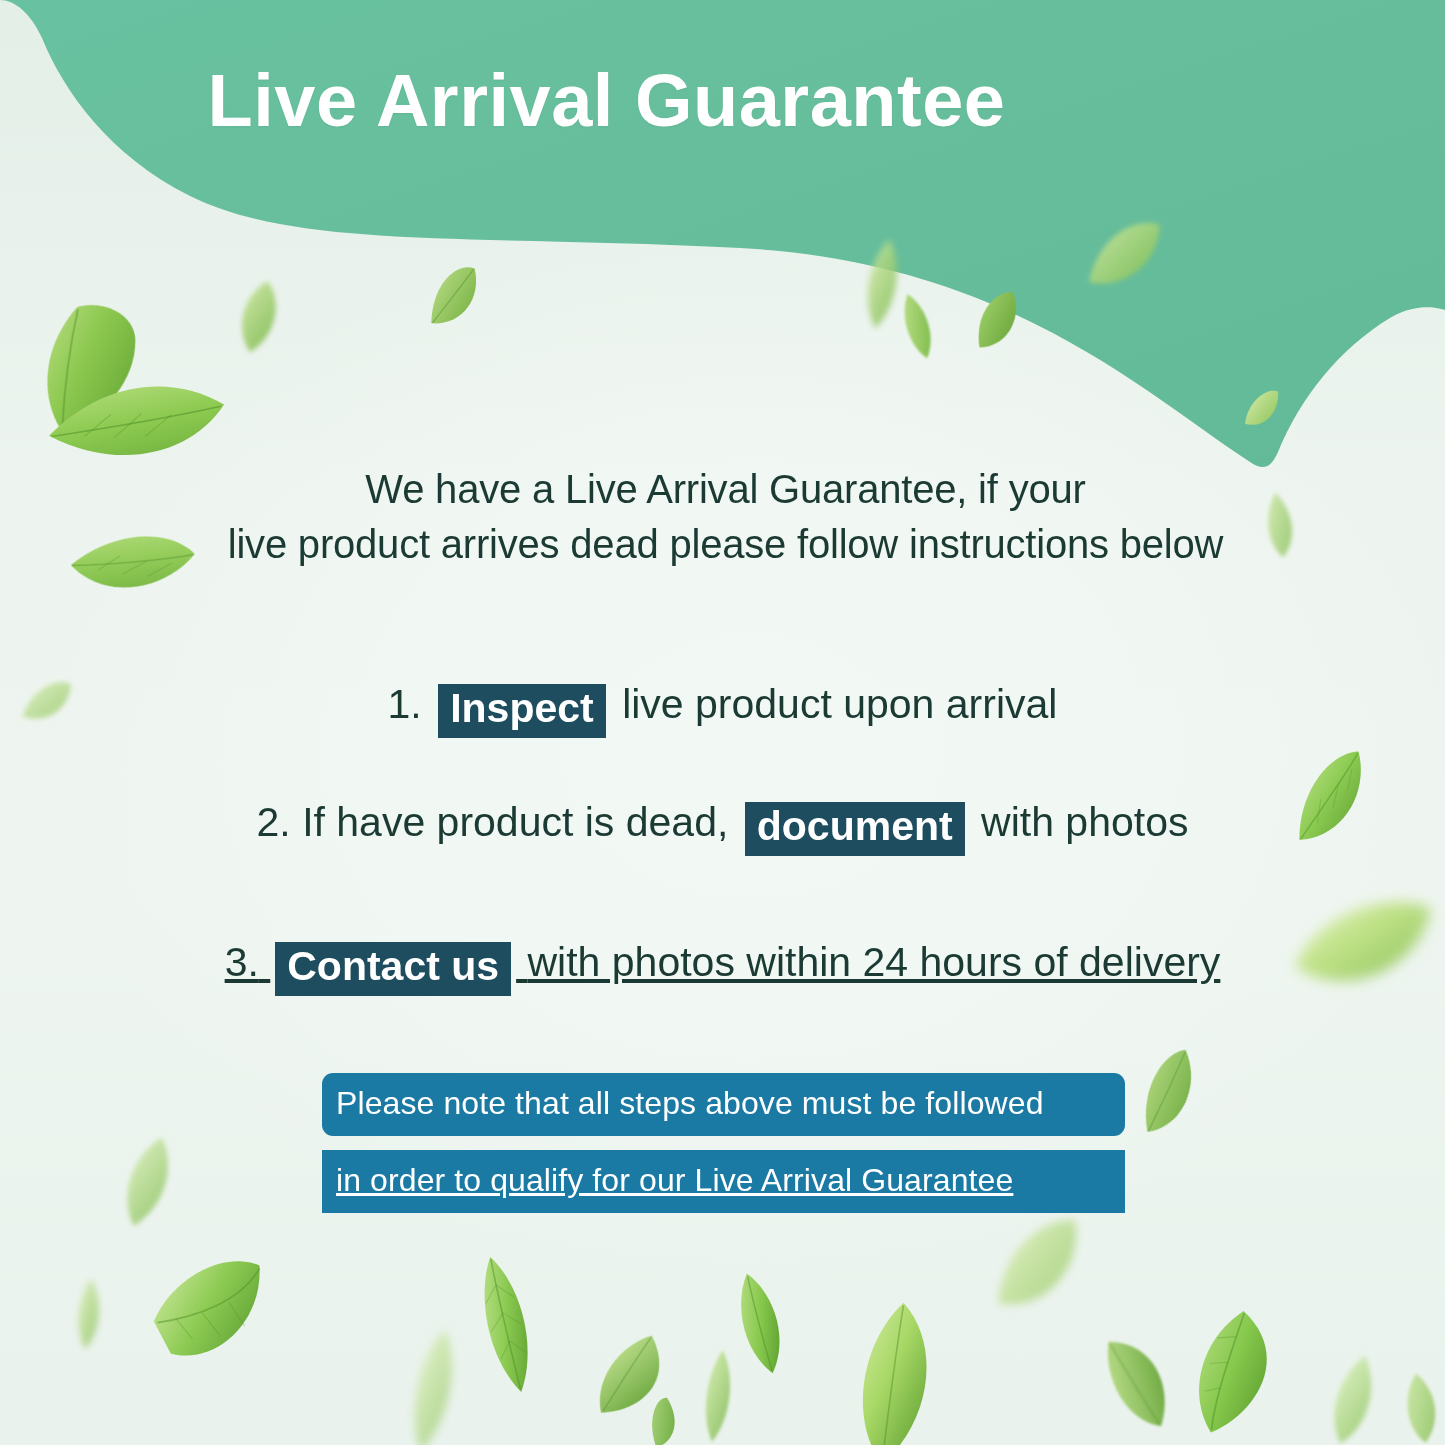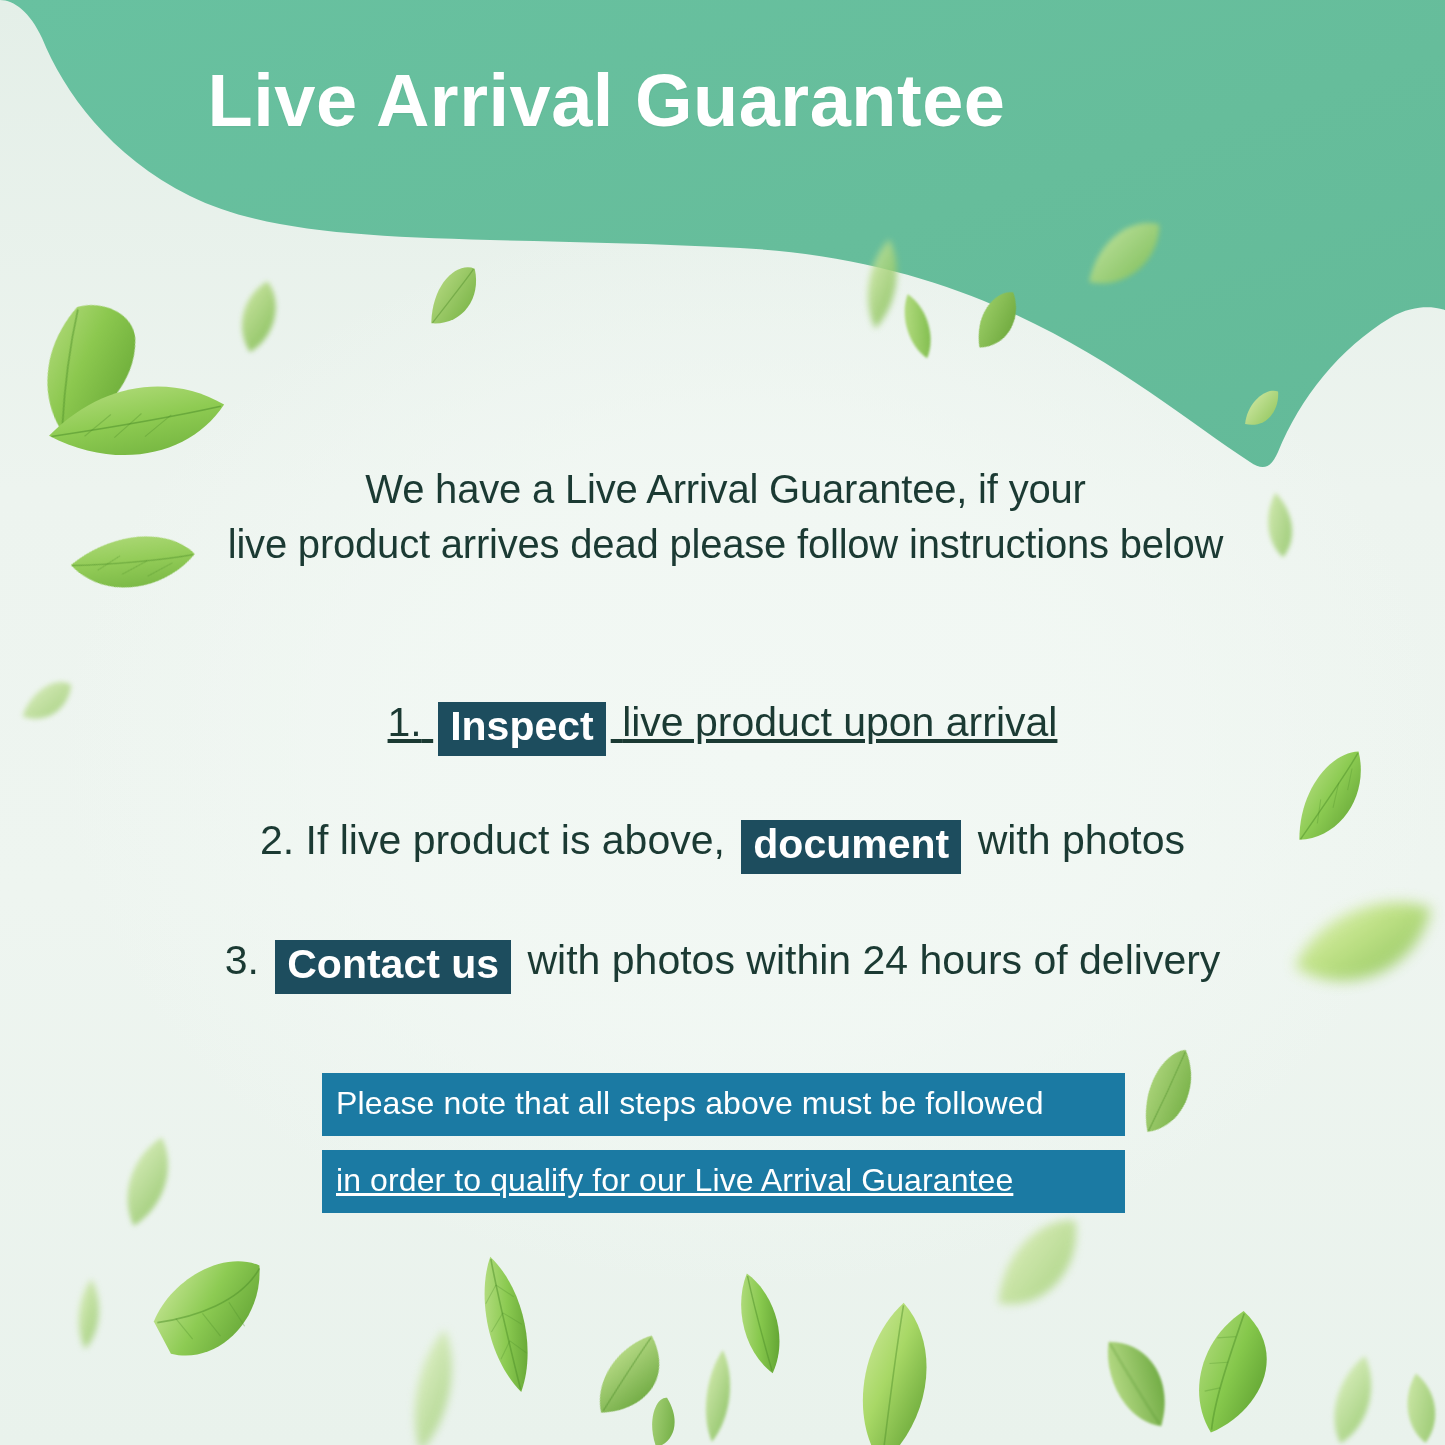--- a/index.html
+++ b/index.html
@@ -76,23 +76,23 @@
     width: 1445px;
   }
   .step {
     width: 100%;
     text-align: center;
     color: #1b3a33;
     font-size: 41px;
     line-height: 1.0;
     white-space: nowrap;
   }
-  .step-1 { margin-top: 24px; text-decoration: underline; }
+  .step-1 { margin-top: 6px; }
   .step-2 { margin-top: 64px; }
-  .step-3 { margin-top: 66px; }
+  .step-3 { margin-top: 86px; text-decoration: underline; }
 
   .step-num { letter-spacing: 0px; }
 
   .hl {
     display: inline-block;
     background: #1d4d5e;
     color: #ffffff;
     font-weight: 700;
     padding: 4px 12px 9px 12px;
     margin: 0 5px;
@@ -109,21 +109,21 @@
   .note-line {
     background: #1b7aa3;
     color: #ffffff;
     font-size: 32px;
     line-height: 1.0;
     padding: 14px 14px 17px 14px;
     box-sizing: border-box;
     white-space: nowrap;
     letter-spacing: 0.1px;
   }
-  .note-line-1 { top: 0; }
+  .note-line-1 { top: 0; border-radius: 11px; }
   .note-line-2 { margin-top: 14px; text-decoration: underline; }
 
   .note { top: 1073px; }
 
   
   .leaf {
     position: absolute;
     pointer-events: none;
   }
   .leaf svg { display: block; width: 100%; height: 100%; overflow: visible; }
@@ -555,21 +555,21 @@
   <div class="steps">
 
     <div class="step step-1">
       <span class="step-num">1.</span>
       <span class="hl">Inspect</span>
       <span>live product upon arrival</span>
     </div>
 
     <div class="step step-2">
       <span class="step-num">2.</span>
-      <span>If live product is above,</span>
+      <span>If have product is dead,</span>
       <span class="hl">document</span>
       <span>with photos</span>
     </div>
 
     <div class="step step-3">
       <span class="step-num">3.</span>
       <span class="hl">Contact us</span>
       <span>with photos within 24 hours of delivery</span>
     </div>
 

